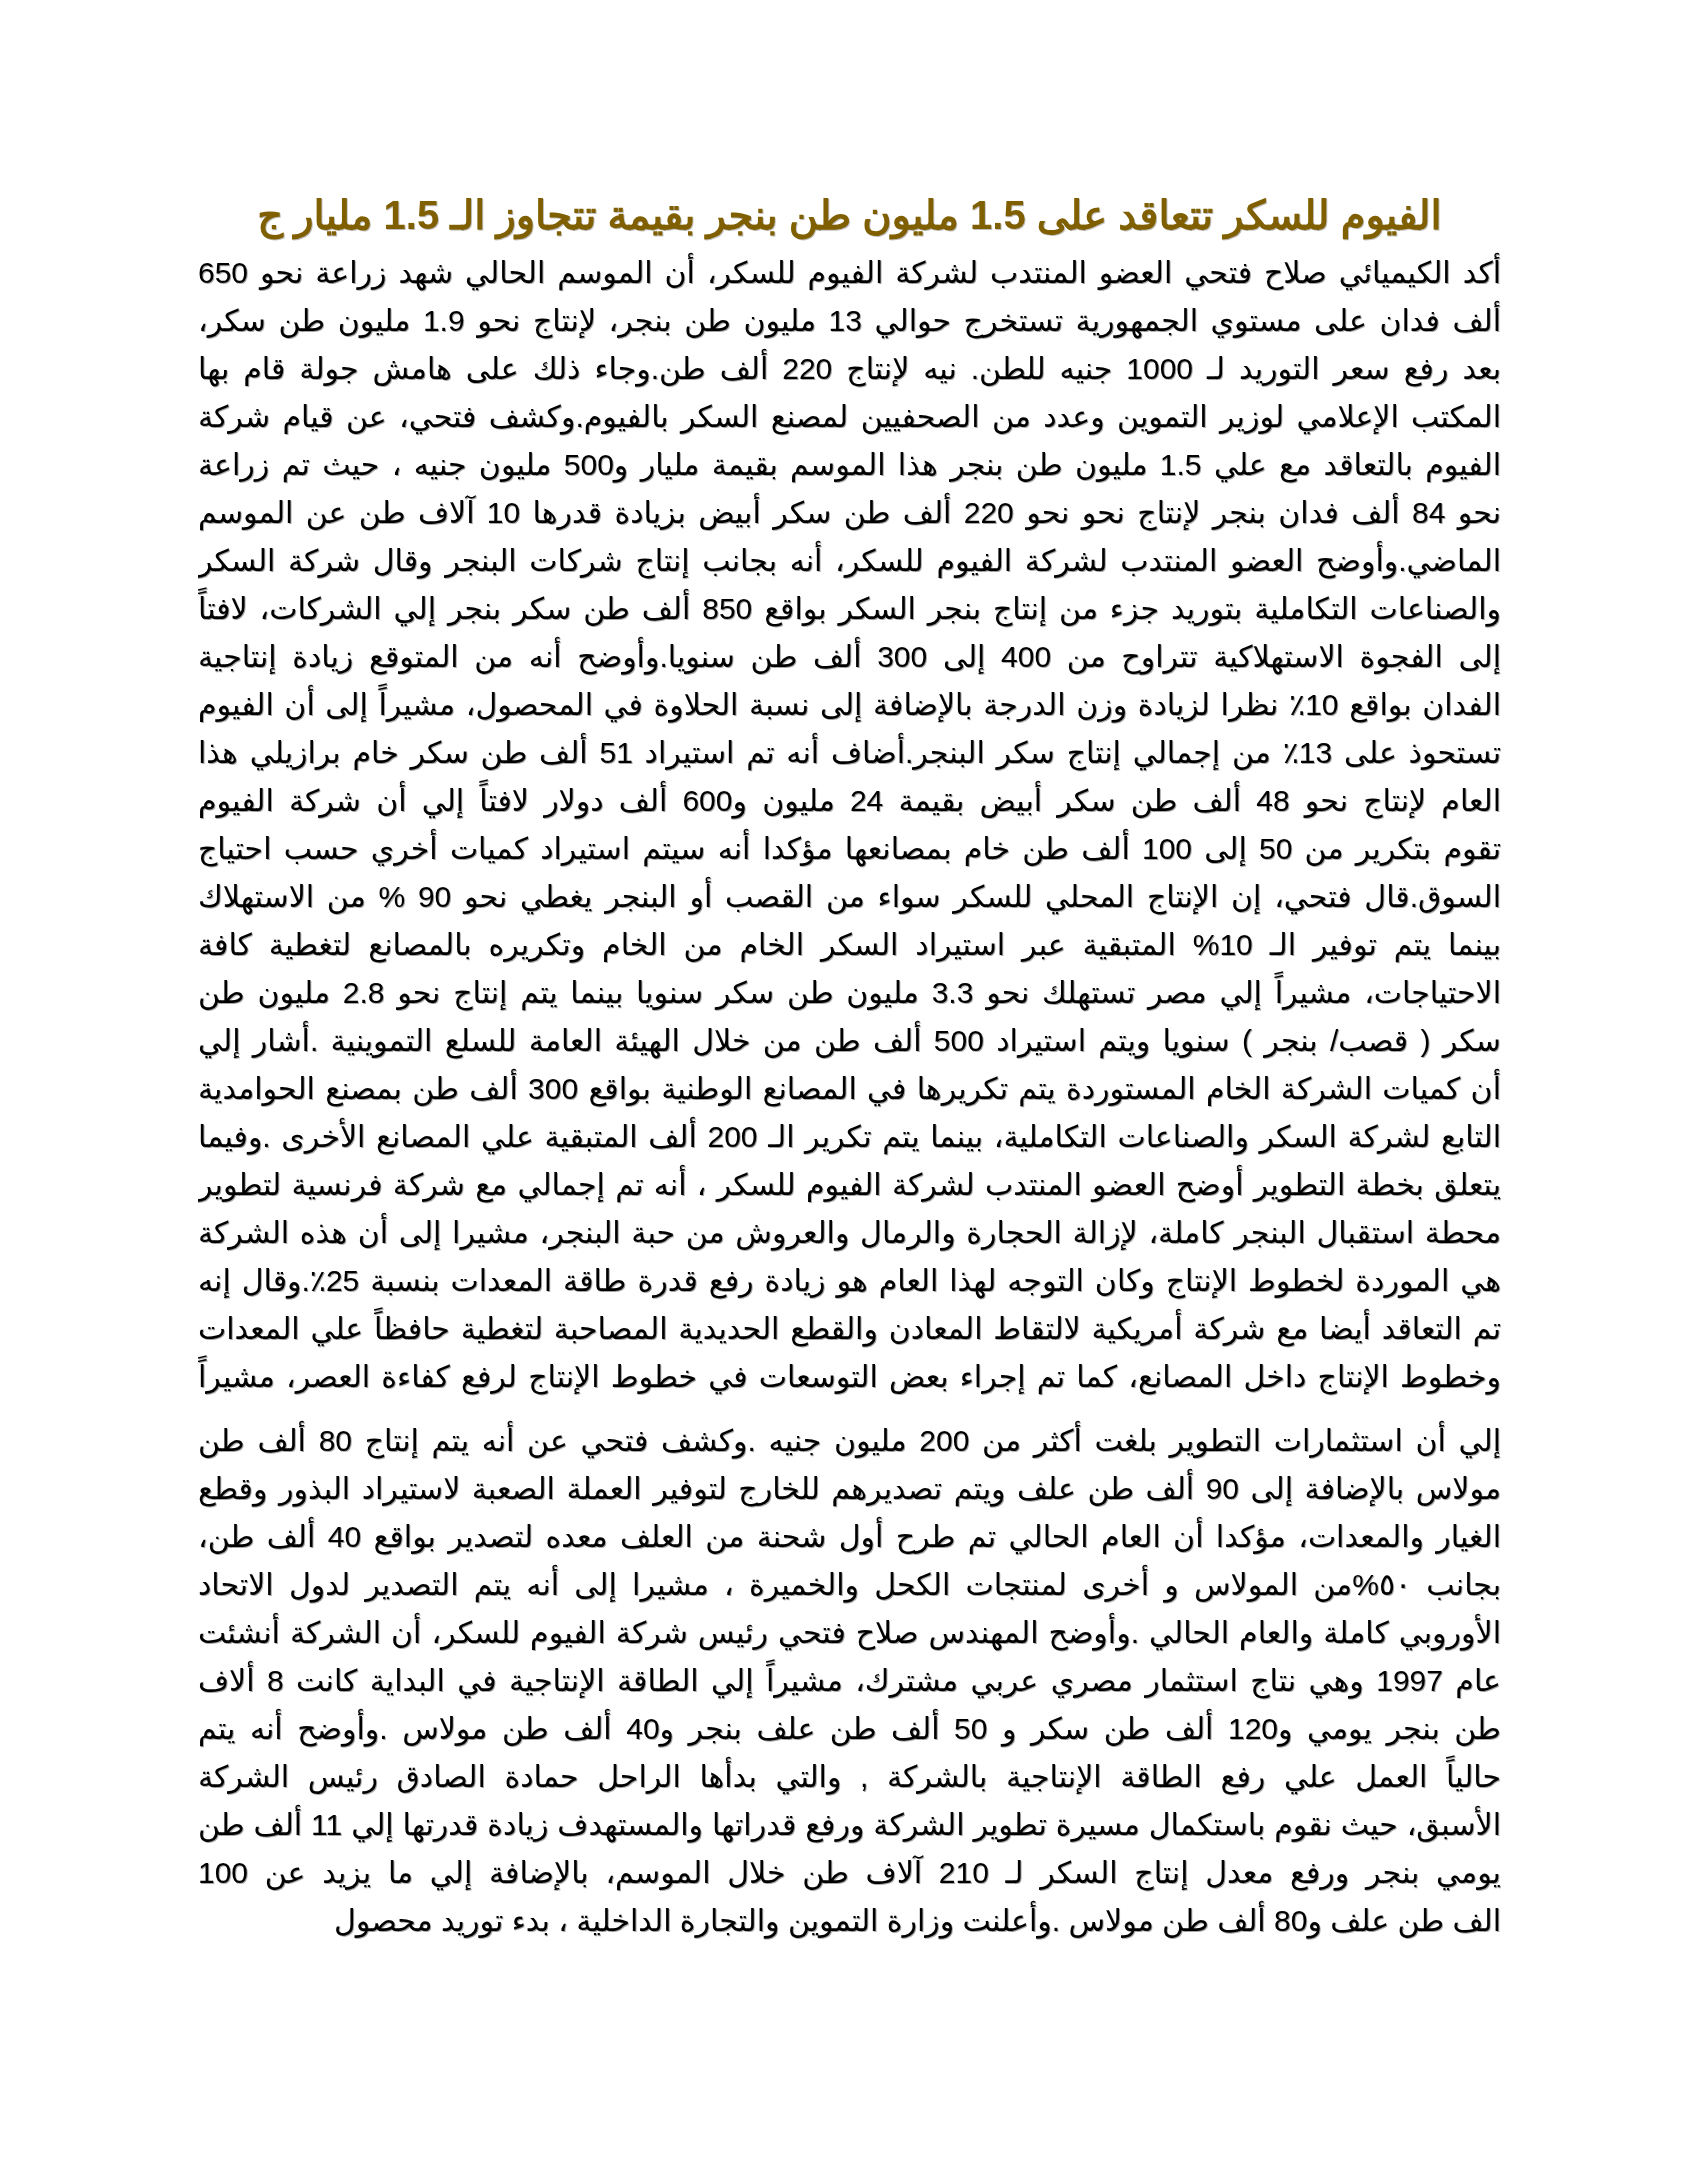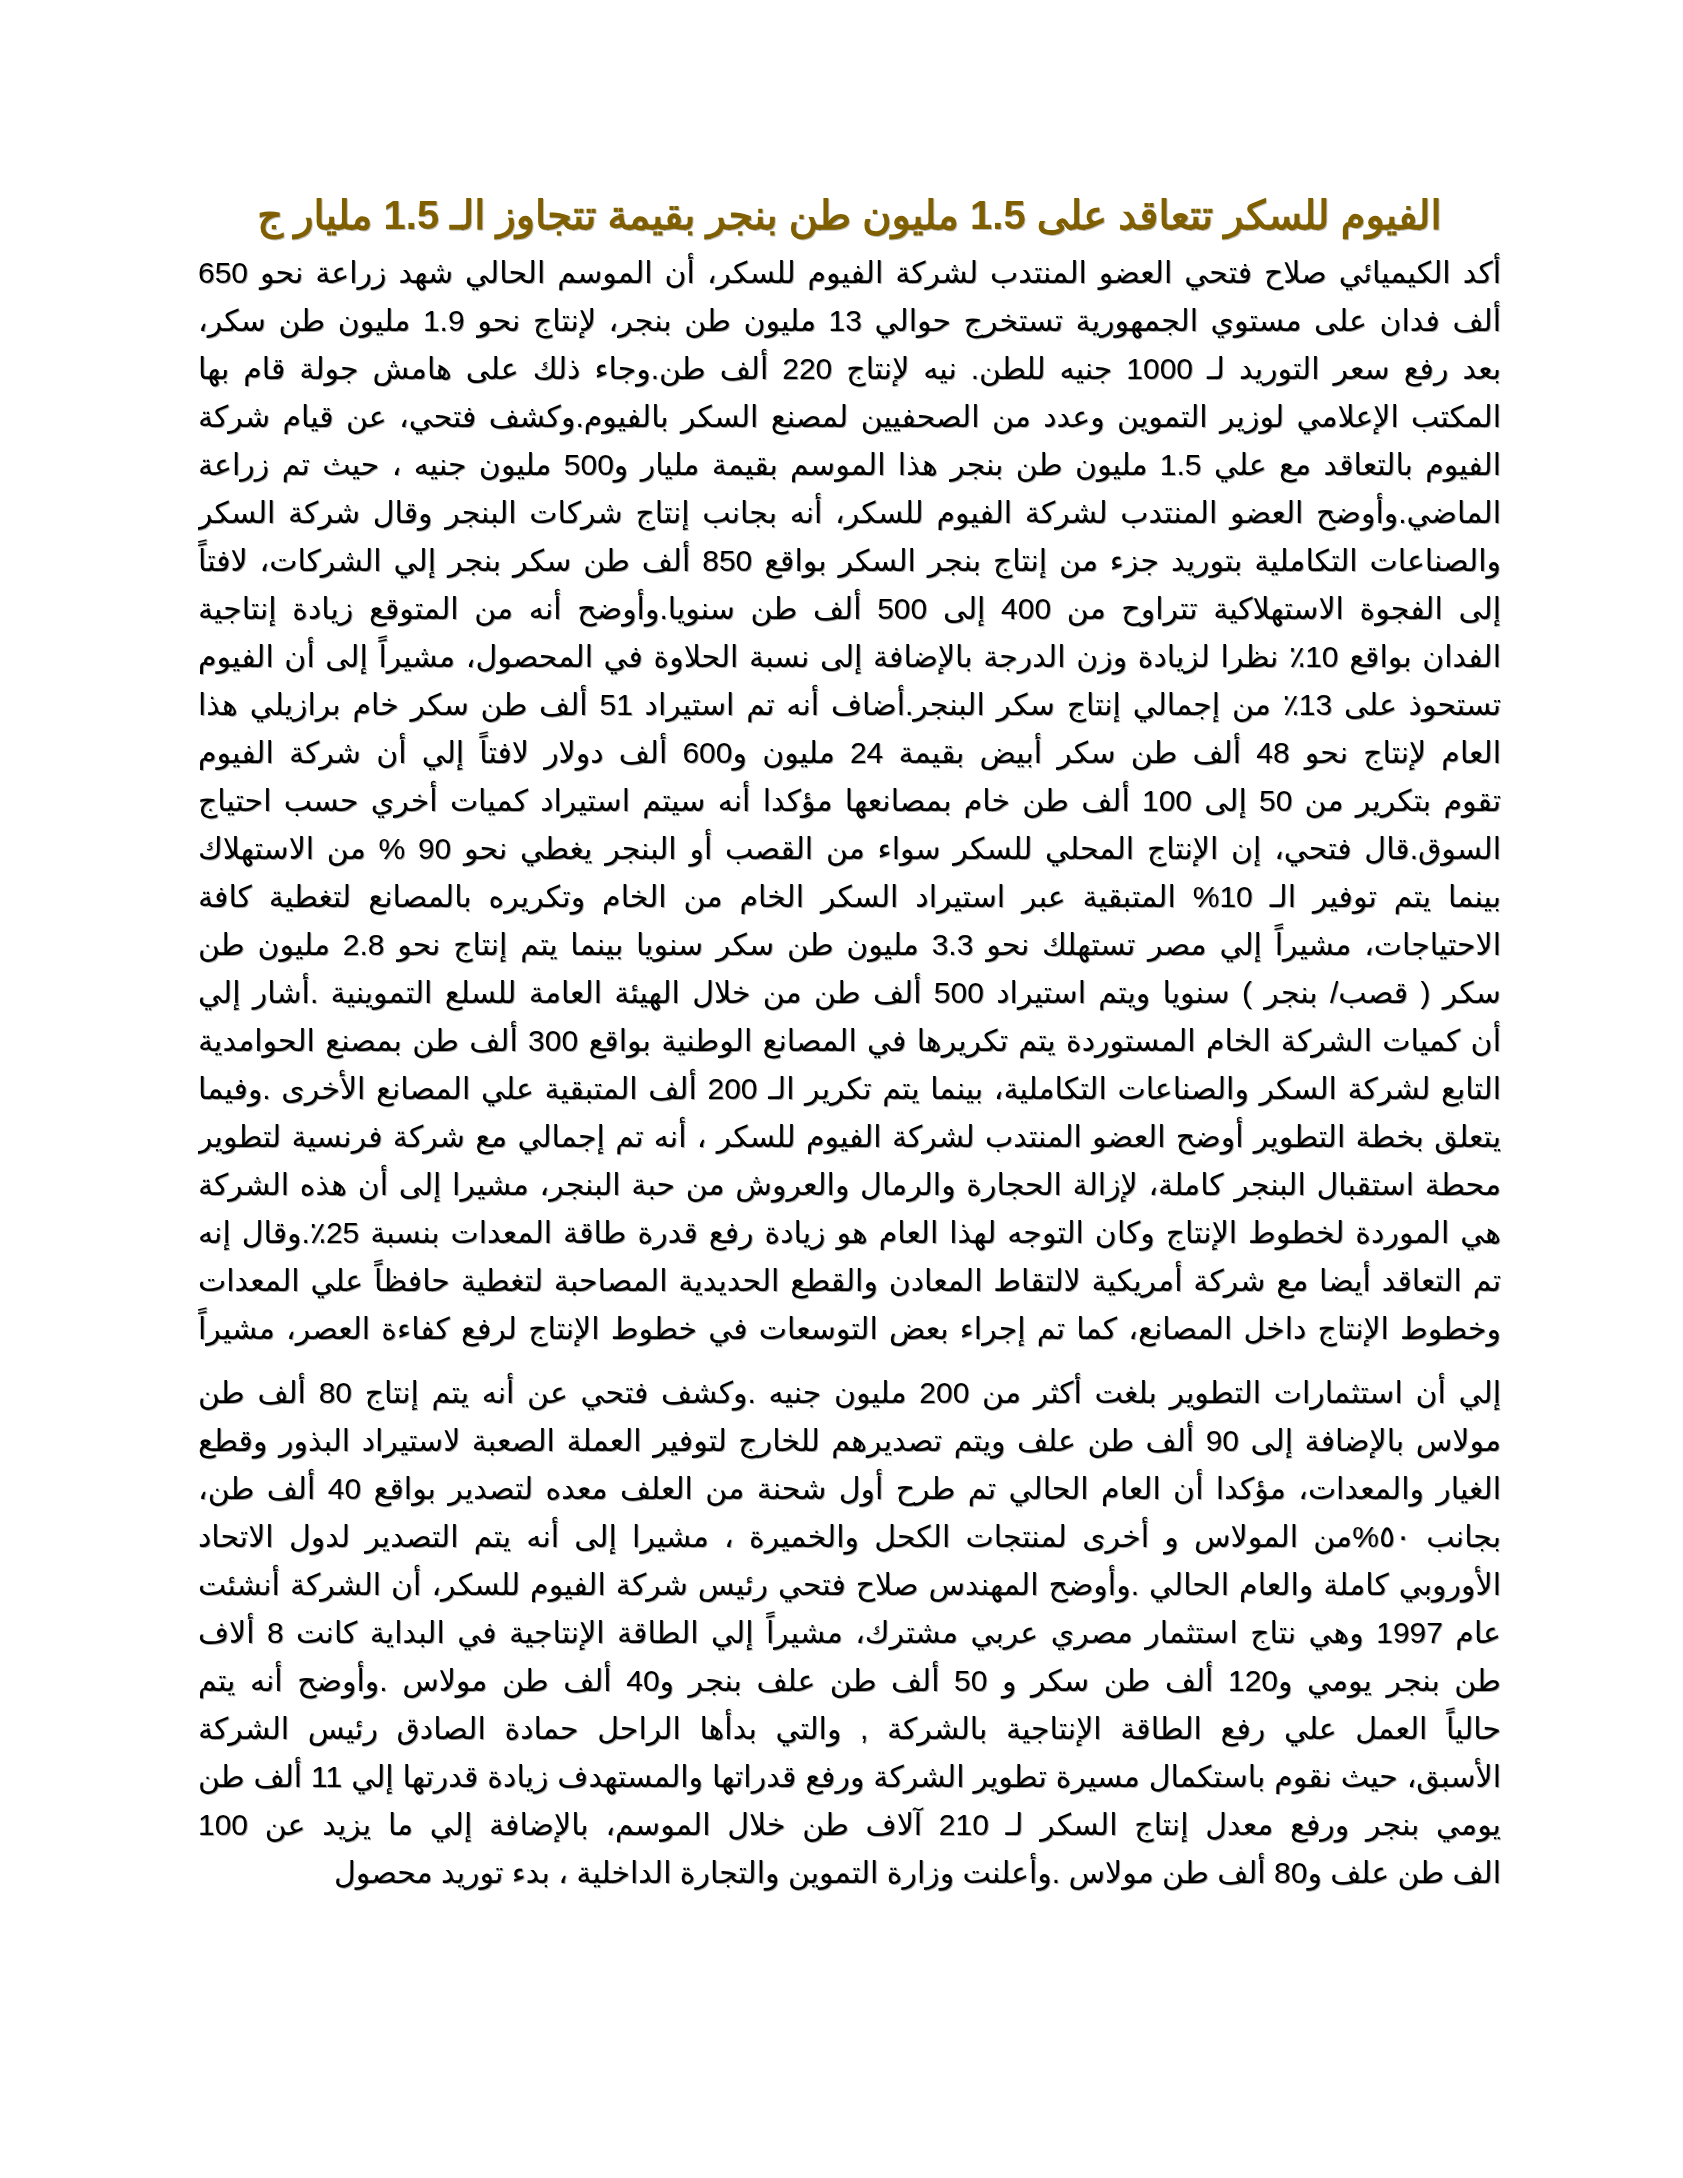--- a/index.html
+++ b/index.html
@@ -36,23 +36,24 @@
 <body>
 
 <div class="page">
   <h1 class="title" style="color: rgb(127, 95, 0);">الفيوم للسكر تتعاقد على 1.5 مليون طن بنجر بقيمة تتجاوز الـ 1.5 مليار ج</h1>
   <div class="body-text" id="body">
       <div class="line" style="white-space: normal; overflow: hidden;">أكد  الكيميائي صلاح فتحي العضو المنتدب لشركة الفيوم للسكر، أن الموسم الحالي شهد زراعة نحو  650</div>
       <div class="line" style="white-space: normal; overflow: hidden;">ألف فدان على مستوي الجمهورية تستخرج حوالي 13 مليون طن بنجر، لإنتاج نحو 1.9 مليون طن سكر،</div>
       <div class="line" style="white-space: normal; overflow: hidden;">بعد رفع سعر التوريد لـ 1000 جنيه للطن. نيه لإنتاج 220 ألف طن.وجاء ذلك على هامش جولة قام بها</div>
       <div class="line" style="white-space: normal; overflow: hidden;">المكتب الإعلامي لوزير التموين وعدد من الصحفيين لمصنع السكر بالفيوم.وكشف فتحي، عن قيام شركة</div>
       <div class="line" style="white-space: normal; overflow: hidden;">الفيوم بالتعاقد مع علي 1.5 مليون طن بنجر هذا الموسم بقيمة مليار و500 مليون جنيه ، حيث تم زراعة</div>
+      <div class="line" style="white-space: normal; overflow: hidden;">نحو 84 ألف فدان بنجر لإنتاج نحو نحو 220 ألف طن سكر أبيض بزيادة قدرها 10 آلاف طن عن الموسم</div>
       <div class="line" style="white-space: normal; overflow: hidden;">الماضي.وأوضح العضو المنتدب لشركة الفيوم للسكر، أنه بجانب إنتاج شركات البنجر وقال شركة السكر</div>
       <div class="line" style="white-space: normal; overflow: hidden;">والصناعات التكاملية بتوريد جزء من إنتاج بنجر السكر بواقع  850 ألف طن سكر بنجر إلي الشركات، لافتاً</div>
-      <div class="line" style="white-space: normal; overflow: hidden;">إلى الفجوة الاستهلاكية تتراوح من 400 إلى 500 ألف طن سنويا.وأوضح أنه من المتوقع زيادة إنتاجية</div>
+      <div class="line" style="white-space: normal; overflow: hidden;">إلى الفجوة الاستهلاكية تتراوح من 400 إلى 300 ألف طن سنويا.وأوضح أنه من المتوقع زيادة إنتاجية</div>
       <div class="line" style="white-space: normal; overflow: hidden;">الفدان بواقع 10٪ نظرا لزيادة وزن الدرجة بالإضافة إلى نسبة الحلاوة في المحصول، مشيراً إلى أن الفيوم</div>
       <div class="line" style="white-space: normal; overflow: hidden;">تستحوذ على 13٪ من إجمالي إنتاج سكر البنجر.أضاف أنه تم استيراد 51 ألف طن سكر خام برازيلي هذا</div>
       <div class="line" style="white-space: normal; overflow: hidden;">العام لإنتاج نحو 48 ألف طن سكر أبيض بقيمة 24 مليون و600 ألف دولار لافتاً  إلي أن  شركة الفيوم</div>
       <div class="line" style="white-space: normal; overflow: hidden;">تقوم بتكرير من 50 إلى 100 ألف طن خام بمصانعها مؤكدا أنه سيتم استيراد كميات أخري حسب احتياج</div>
       <div class="line" style="white-space: normal; overflow: hidden;">السوق.قال فتحي، إن الإنتاج المحلي للسكر سواء من القصب أو البنجر يغطي نحو 90 % من الاستهلاك</div>
       <div class="line" style="white-space: normal; overflow: hidden;">بينما يتم توفير الـ 10% المتبقية عبر استيراد السكر الخام من الخام وتكريره بالمصانع لتغطية كافة</div>
       <div class="line" style="white-space: normal; overflow: hidden;">الاحتياجات، مشيراً إلي مصر تستهلك نحو 3.3 مليون طن سكر سنويا بينما يتم إنتاج نحو 2.8 مليون طن</div>
       <div class="line" style="white-space: normal; overflow: hidden;">سكر ( قصب/ بنجر ) سنويا ويتم استيراد 500 ألف طن من خلال الهيئة العامة للسلع التموينية .أشار إلي</div>
       <div class="line" style="white-space: normal; overflow: hidden;">أن كميات الشركة الخام المستوردة يتم تكريرها في المصانع الوطنية بواقع 300 ألف طن بمصنع الحوامدية</div>
       <div class="line" style="white-space: normal; overflow: hidden;">التابع لشركة السكر والصناعات التكاملية، بينما يتم تكرير الـ 200 ألف المتبقية علي المصانع الأخرى .وفيما</div>

